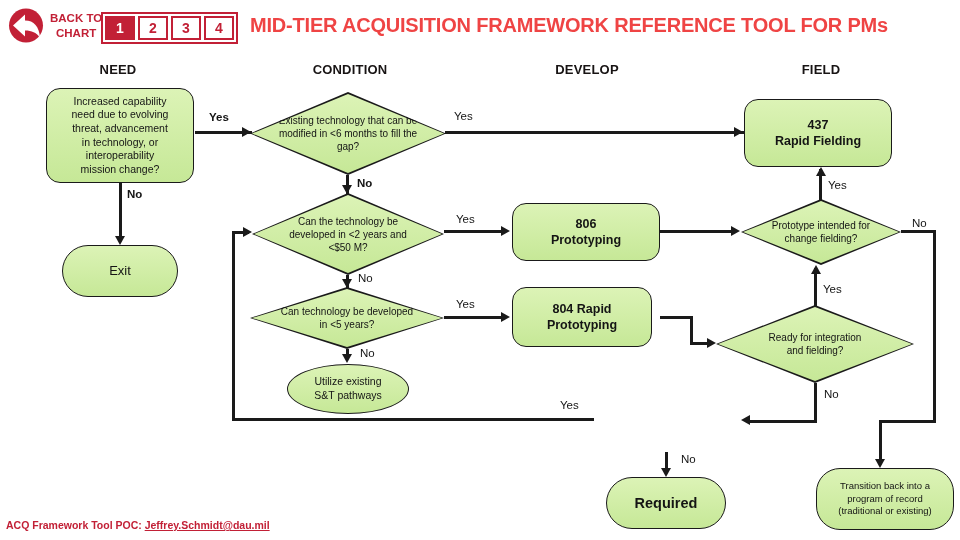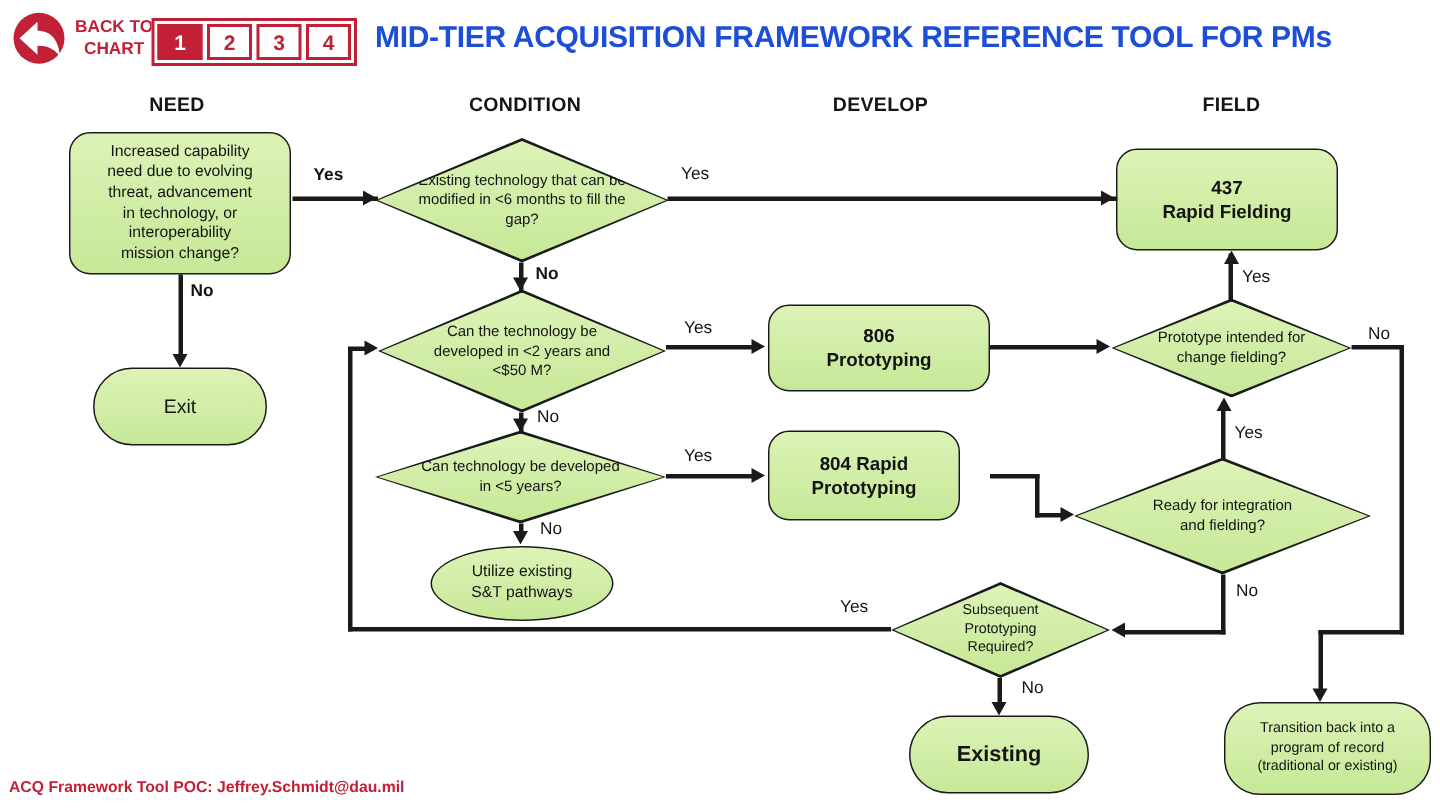--- a/index.html
+++ b/index.html
@@ -12,21 +12,21 @@
     font-family:"Liberation Sans","DejaVu Sans",sans-serif;}
   #stage{position:relative;width:960px;height:540px;background:#fff;}
 
   
   .back-btn{position:absolute;left:8px;top:7px;display:flex;gap:6px;align-items:center;cursor:pointer;}
   .back-txt{color:var(--accent);font-weight:bold;font-size:11.5px;line-height:1.25;text-align:center;}
   .tabs{position:absolute;left:101px;top:12px;display:flex;gap:3px;border:2px solid var(--accent);padding:2px;background:#fff;}
   .tab{width:30px;height:24px;border:2px solid var(--accent);color:var(--accent);
        font-weight:bold;font-size:14px;display:flex;align-items:center;justify-content:center;background:#fff;cursor:pointer;}
   .tab.active{background:var(--accent);color:#fff;border-color:var(--accent);}
-  .title{position:absolute;left:250px;top:14px;font-size:20px;font-weight:bold;color:#1d4ed8;letter-spacing:-0.2px;white-space:nowrap;}
+  .title{position:absolute;left:250px;top:14px;font-size:20px;font-weight:bold;color:#ef4444;letter-spacing:-0.2px;white-space:nowrap;}
 
   .colhead{position:absolute;top:62px;transform:translateX(-50%);font-size:13px;font-weight:bold;color:#181414;letter-spacing:0.2px;}
 
   
   .shape{position:absolute;display:flex;align-items:center;justify-content:center;text-align:center;
          background:linear-gradient(180deg,#dcf3b6 0%,#c6e897 100%);border:1.6px solid var(--shape-border);
          color:#141414;line-height:1.3;padding:4px 20px;}
   .rrect{border-radius:14px;}
   .stadium{border-radius:28px;}
   .ellipse{border-radius:50%;}
@@ -42,21 +42,21 @@
   .ar{position:absolute;width:0;height:0;border:solid transparent;}
   .ar.r{border-width:5px 0 5px 9px;border-left-color:var(--line);}
   .ar.l{border-width:5px 9px 5px 0;border-right-color:var(--line);}
   .ar.d{border-width:9px 5px 0 5px;border-top-color:var(--line);}
   .ar.u{border-width:0 5px 9px 5px;border-bottom-color:var(--line);}
 
   .lbl{position:absolute;font-size:11.5px;color:#141414;}
   .lbl.b{font-weight:bold;}
 
   .footer{position:absolute;left:6px;top:519px;font-size:10.5px;font-weight:bold;color:var(--accent);}
-  .footer .email{cursor:pointer;}
+  .footer .email{text-decoration:underline;cursor:pointer;}
 </style>
 </head>
 <body>
 
 <div id="stage">
 
   <div class="back-btn">
     <svg width="36" height="37" viewBox="0 0 36 36">
       <circle cx="18" cy="18" r="17" fill="#c22036"></circle>
       <path d="M17 7 L5 18 L17 29 L17 23 C24 23 28 25 32 30 C31 19 26 13 17 13 Z" fill="#ffffff"></path>
@@ -160,32 +160,28 @@
   <div class="shape ellipse" style="left:287px;top:364px;width:122px;height:50px;font-size:10.5px;">
     <span style="width:90px;">Utilize existing S&amp;T pathways</span>
   </div>
 
   <div class="shape rrect" style="left:512px;top:203px;width:148px;height:58px;font-size:12.5px;font-weight:bold;">
     <span>
       <span style="display:block;">806</span>
       <span style="display:block;">Prototyping</span>
     </span>
   </div>
-  <div class="shape rrect" style="left:512px;top:287px;width:128px;height:60px;font-size:12.5px;font-weight:bold;">
+  <div class="shape rrect" style="left:512px;top:287px;width:140px;height:60px;font-size:12.5px;font-weight:bold;">
     <span>
       <span style="display:block;">804 Rapid</span>
       <span style="display:block;">Prototyping</span>
     </span>
   </div>
-  <div class="diamond" style="left:594px;top:388px;width:146px;height:64px;font-size:9.5px;">
-    <div class="d-fill"></div>
-    <span class="d-txt" style="width:90px;">Subsequent Prototyping Required?</span>
-  </div>
   <div class="shape stadium" style="left:606px;top:477px;width:120px;height:52px;font-size:14.5px;font-weight:bold;">
-    <span>Existing</span>
+    <span>Required</span>
   </div>
 
   <div class="shape rrect" style="left:744px;top:99px;width:148px;height:68px;font-size:12.5px;font-weight:bold;">
     <span>
       <span style="display:block;">437</span>
       <span style="display:block;">Rapid Fielding</span>
     </span>
   </div>
   <div class="diamond" style="left:741px;top:199px;width:160px;height:66px;font-size:10px;">
     <div class="d-fill"></div>

